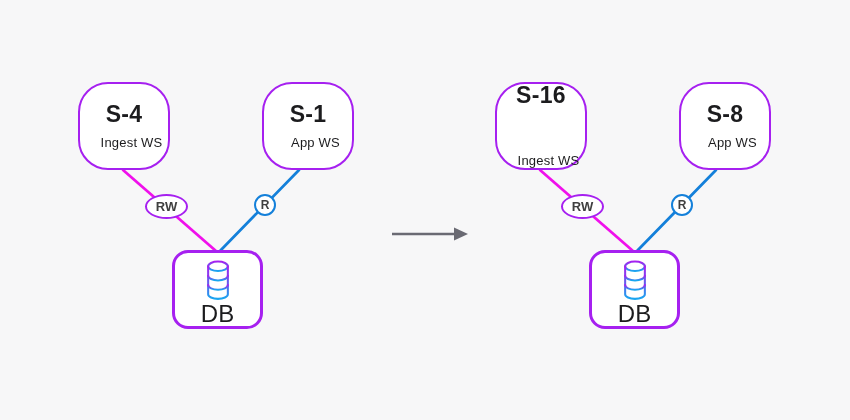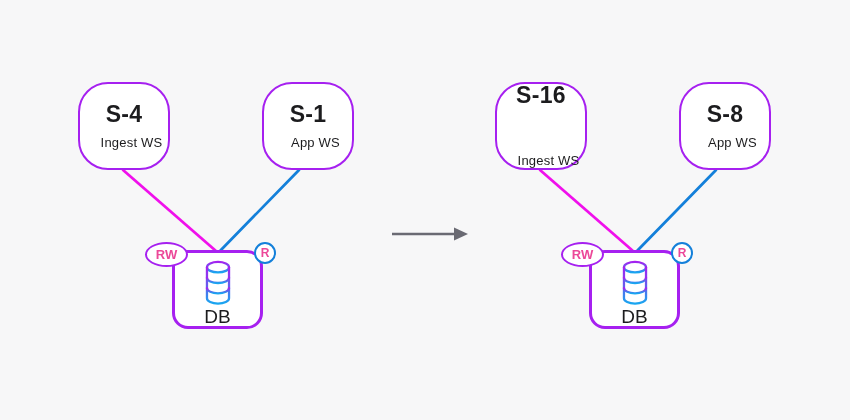--- a/index.html
+++ b/index.html
@@ -47,35 +47,34 @@
   }
   .db-node {
     width: 91px; height: 79px;
     border-width: 3px;
     border-radius: 16px;
     justify-content: flex-start;
     padding-top: 6px;
   }
   .db-icon { display: block; }
   .db-label {
-    font-size: 19px;
+    font-size: 24px;
     font-weight: 500;
     margin-top: 1px;
     line-height: 1;
   }
   .badge {
     position: absolute;
     background: #FFFFFF;
     box-sizing: border-box;
     display: flex;
     align-items: center;
     justify-content: center;
     font-weight: 700;
-    color: #ec4899;
-    margin-top: 48px;
+    color: #404040;
   }
   .badge-rw {
     width: 43px; height: 25px;
     border: 2.5px solid #A620F0;
     border-radius: 50%;
     font-size: 13px;
   }
   .badge-r {
     width: 22px; height: 22px;
     border: 2.5px solid #1480DA;

